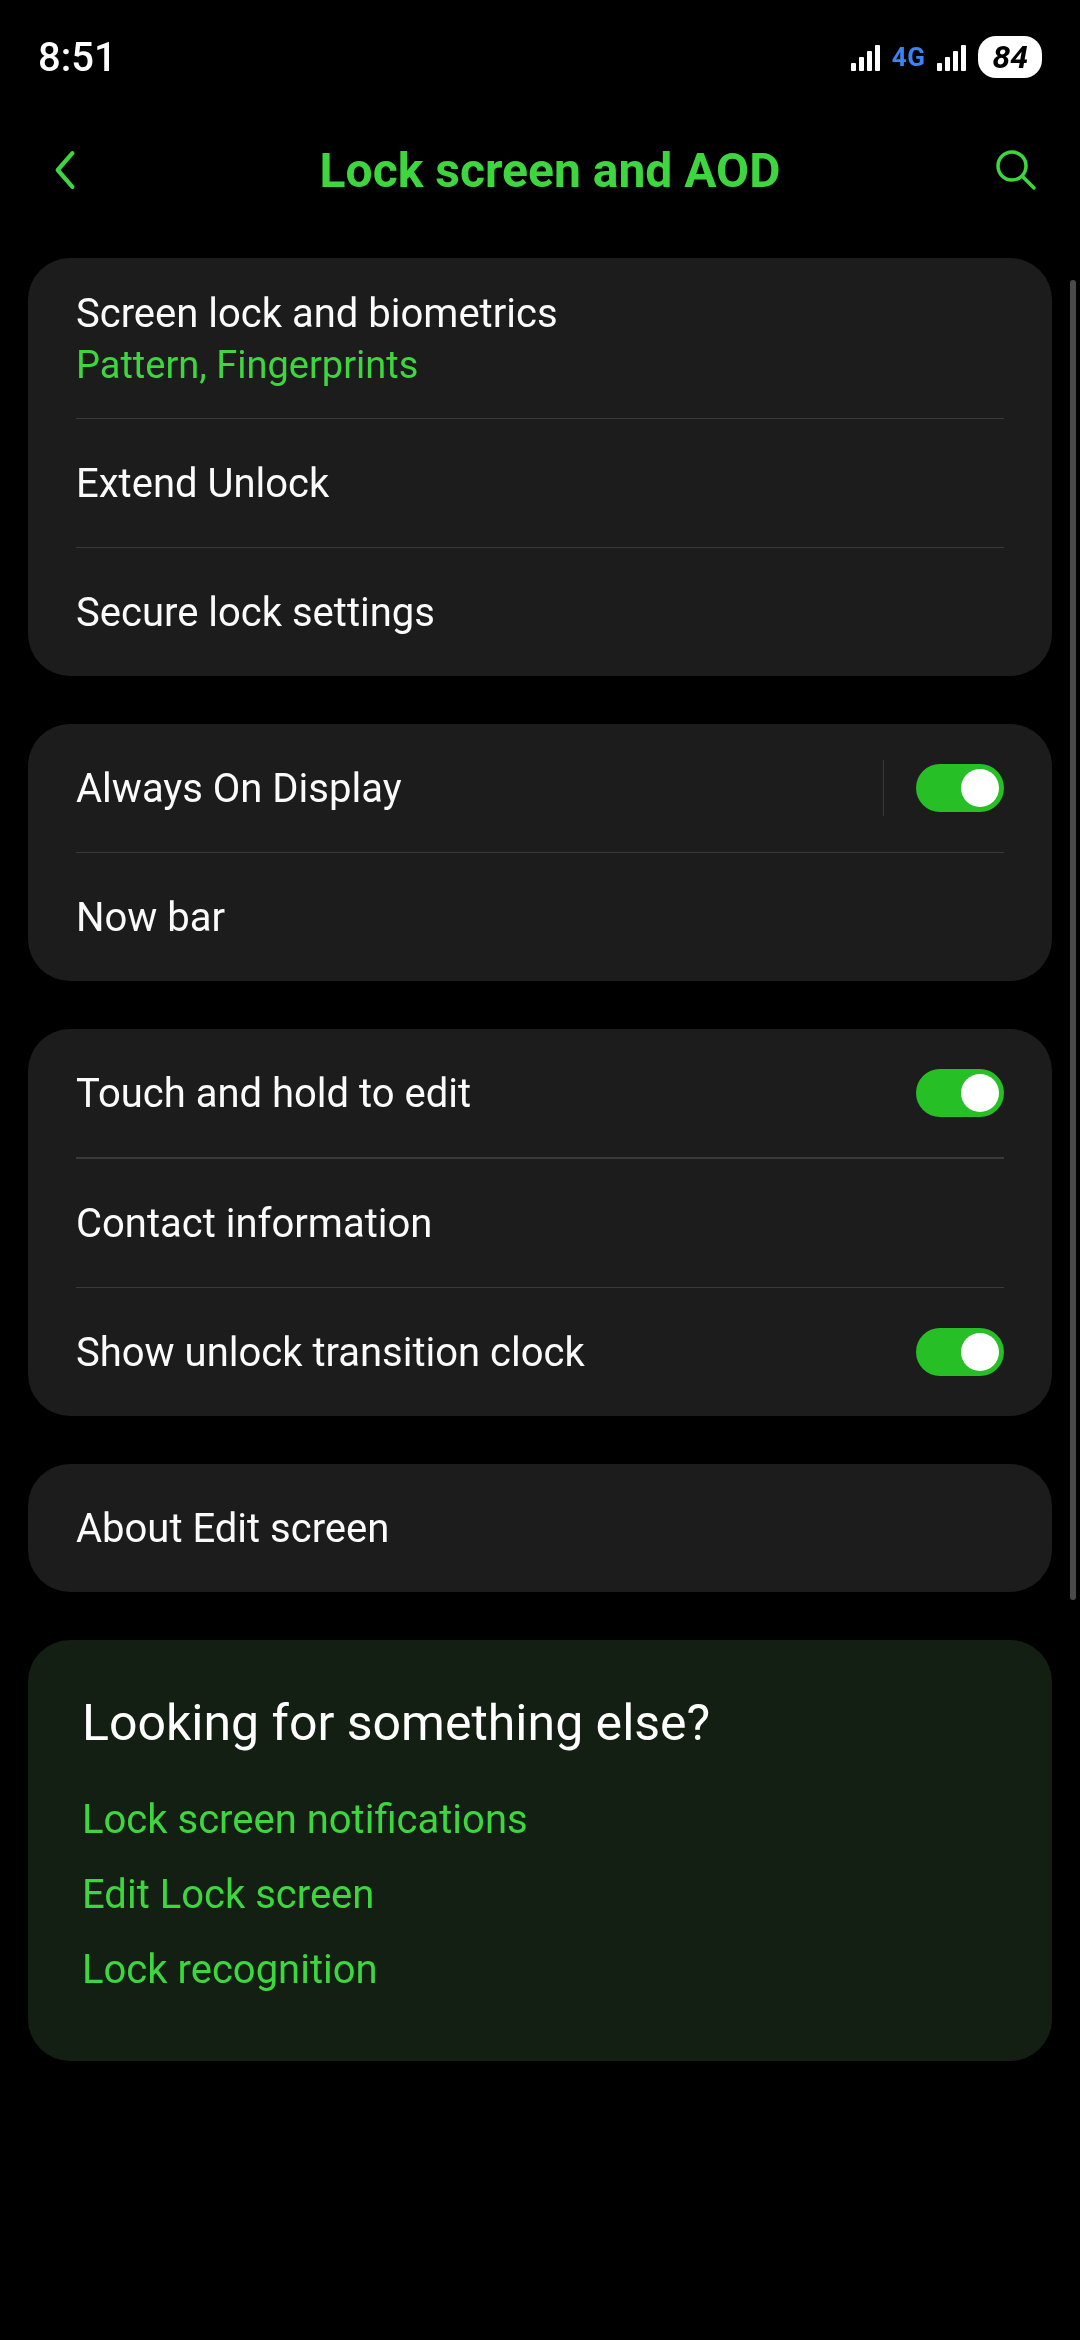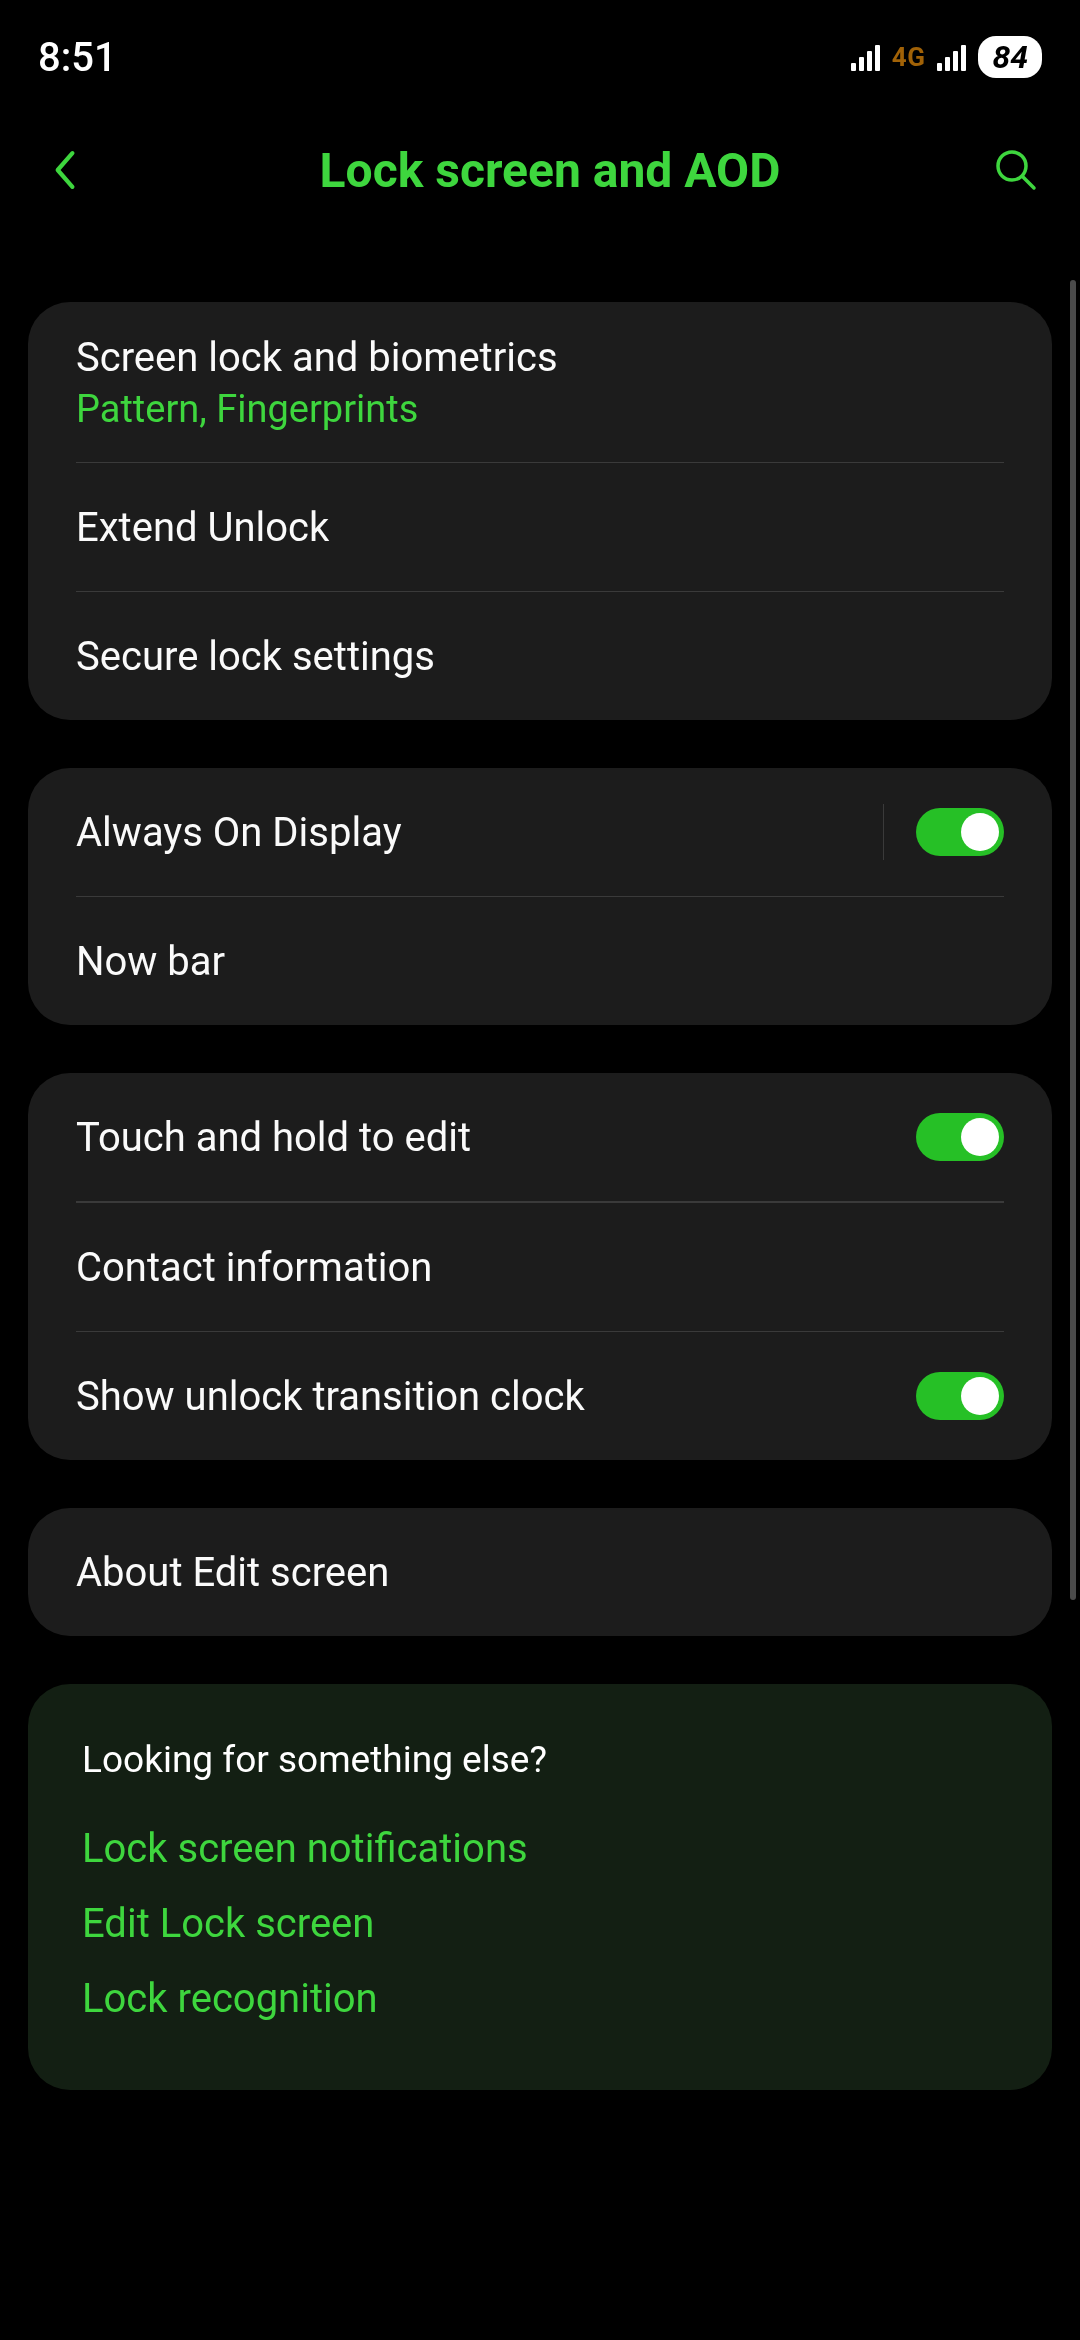--- a/index.html
+++ b/index.html
@@ -39,21 +39,21 @@
     }
     .signal-bars span {
       width: 5px;
       background: #fff;
       border-radius: 1px;
     }
     .signal-bars span:nth-child(1){height:8px;}
     .signal-bars span:nth-child(2){height:14px;}
     .signal-bars span:nth-child(3){height:20px;}
     .signal-bars span:nth-child(4){height:26px;}
-    .net-label { font-size: 26px; font-weight: 700; letter-spacing: 0.5px; color:#a16207; }
+    .net-label { font-size: 26px; font-weight: 700; letter-spacing: 0.5px; color:#3b82f6; }
     .battery-pill {
       background: #fff;
       color: #000;
       border-radius: 18px;
       padding: 2px 14px;
       font-size: 32px;
       font-weight: 700;
       font-style: italic;
     }
     
@@ -82,21 +82,21 @@
     .search-icon {
       width: 60px;
       height: 60px;
       display:flex;
       align-items:center;
       justify-content:center;
     }
     .search-icon svg { width: 44px; height: 44px; }
     
     
-    .content { padding: 8px 28px; margin-top: 44px; }
+    .content { padding: 8px 28px; }
     
     .card {
       background: #1c1c1c;
       border-radius: 42px;
       margin-bottom: 48px;
       overflow: hidden;
     }
     
     .row {
       display: flex;
@@ -150,21 +150,21 @@
       right: 5px;
     }
     
     
     .suggest-card {
       background: #131f13;
       border-radius: 42px;
       padding: 54px 54px 40px;
     }
     .suggest-title {
-      font-size: 37px;
+      font-size: 50px;
       font-weight: 400;
       color: #fff;
       margin-bottom: 44px;
     }
     .suggest-link {
       font-size: 40px;
       color: #3ed63e;
       margin-bottom: 28px;
     }
     

